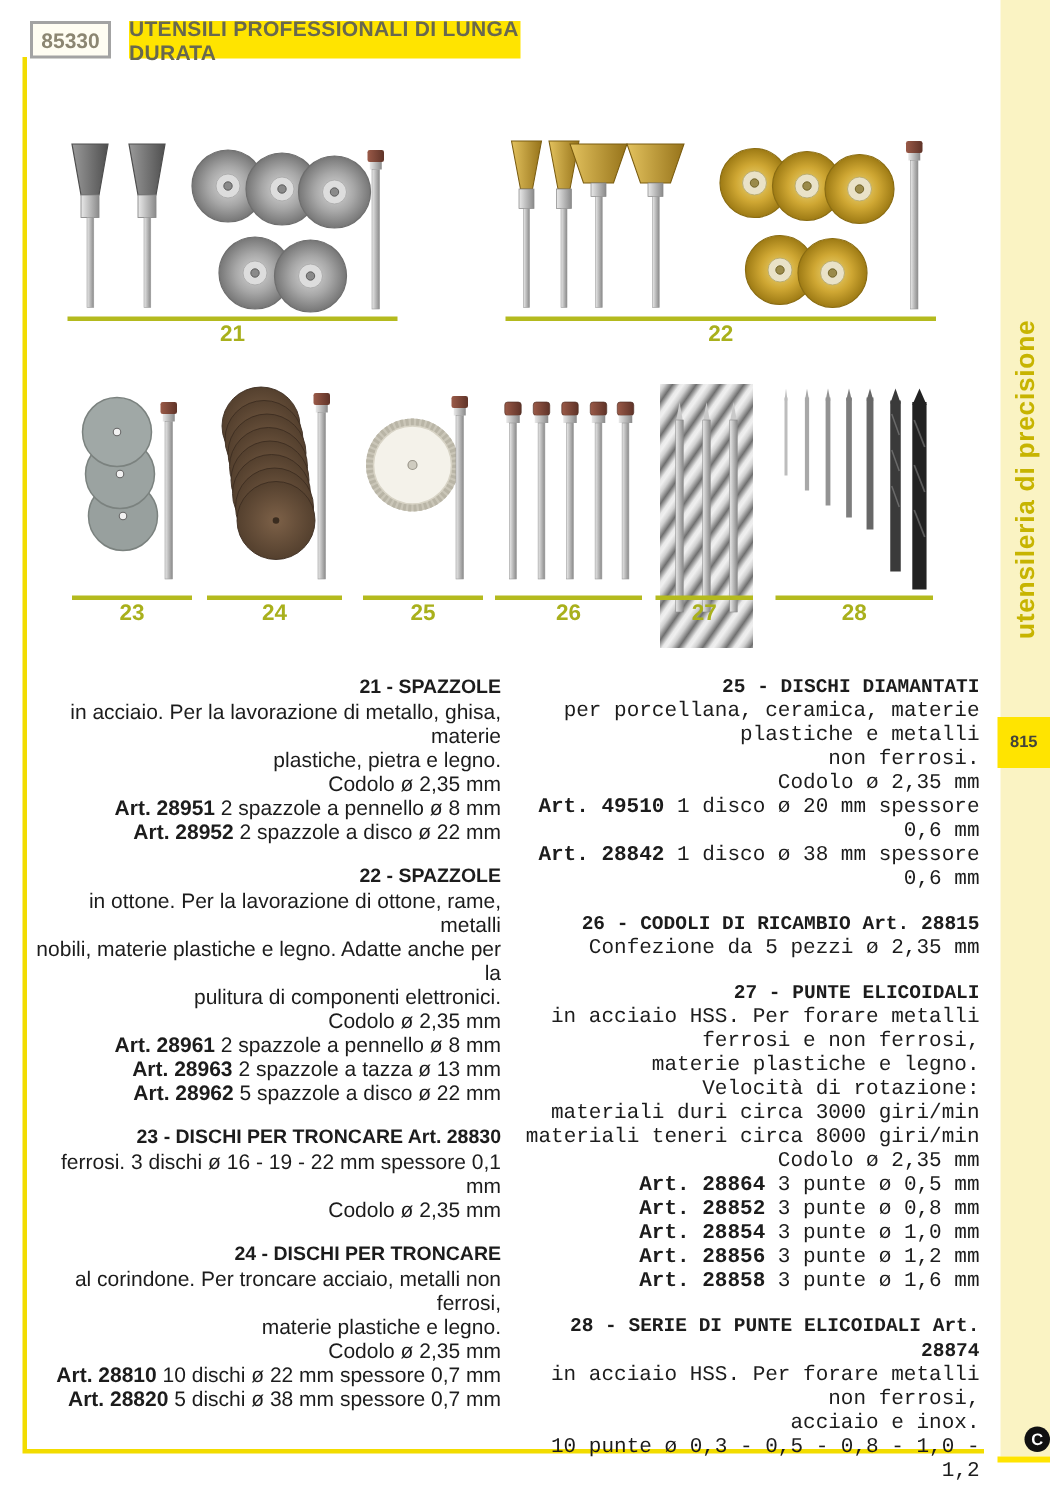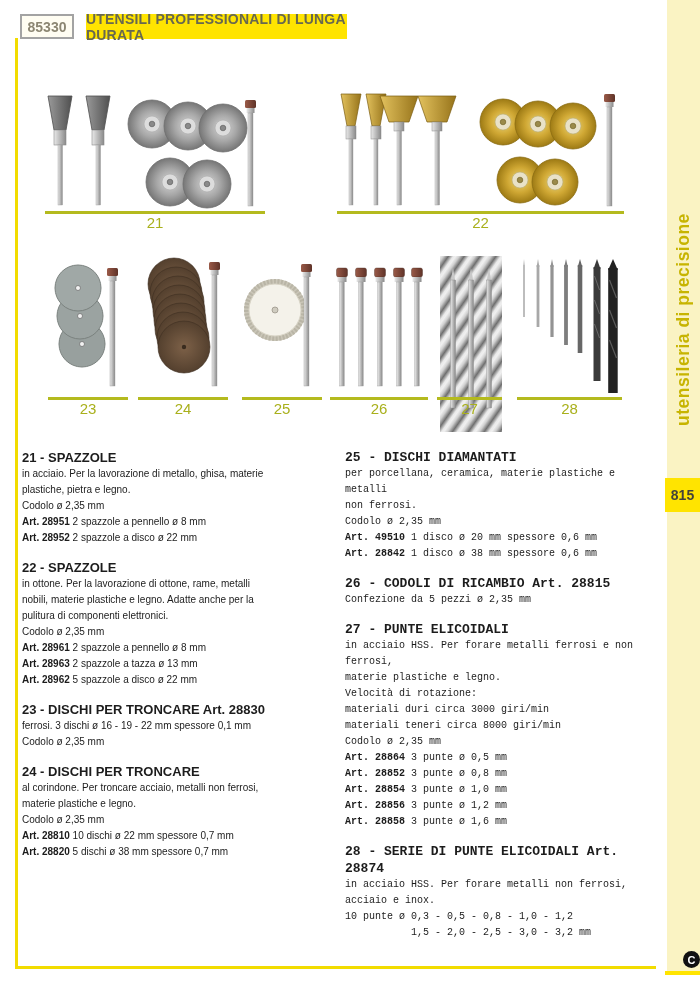--- a/index.html
+++ b/index.html
@@ -19,41 +19,41 @@
           letter-spacing:0.2px;color:#68684f;}
 
   
   .strip{position:absolute;left:667px;top:0;width:33px;height:971px;background:#faf3c3;}
   .strip-label{position:absolute;left:667px;top:150px;width:33px;height:340px;
                display:flex;align-items:center;justify-content:center;
                writing-mode:vertical-rl;transform:rotate(180deg);
                font-size:17.5px;font-weight:bold;color:#c7b400;letter-spacing:0.5px;}
   .page-badge{position:absolute;left:665px;top:478px;width:35px;height:34px;background:#ffe400;
               display:flex;align-items:center;justify-content:center;
-              font-size:14px;font-weight:bold;color:#44443a;}
+              font-size:11px;font-weight:bold;color:#44443a;}
   .strip-bottom-line{position:absolute;left:665px;top:971px;width:35px;height:4px;background:#ffe400;}
   .logo{position:absolute;left:683px;top:951px;width:17px;height:17px;border-radius:50%;
         background:#111;display:flex;align-items:center;justify-content:center;
         color:#fff;font-size:11px;font-weight:bold;}
 
   
   .fig-img{position:absolute;}
   .fig-line{position:absolute;height:3px;background:#b4ba1e;}
-  .fig-num{position:absolute;text-align:center;font-size:15px;font-weight:normal;color:#a9b01c;}
+  .fig-num{position:absolute;text-align:center;font-size:15px;font-weight:bold;color:#a9b01c;}
   .fig27-box{position:absolute;left:440px;top:256px;width:62px;height:176px;z-index:1;
              background:repeating-linear-gradient(125deg,#f0f0f0 0px,#cfcfcf 3px,#6f6f6f 7px,#e9e9e9 11px,#f0f0f0 13px);}
   .z3{z-index:3;}
 
   
-  .col{position:absolute;top:449px;}
+  .col{position:absolute;top:449px;text-align:right;}
   .col-left{left:22px;width:312px;}
   .col-right{left:345px;width:308px;font-family:Liberation Mono, monospace;}
   .section{margin-bottom:13px;}
   .sec-title{font-size:13px;font-weight:bold;line-height:17px;}
-  .sec-line{font-size:10px;line-height:16px;}
+  .sec-line{font-size:14px;line-height:16px;}
   .sec-line b{font-weight:bold;}
   .indent{padding-left:66px;}
 </style>
 </head>
 <body>
 
 <div class="page">
 
   <svg width="0" height="0" style="position:absolute">
     <defs>

